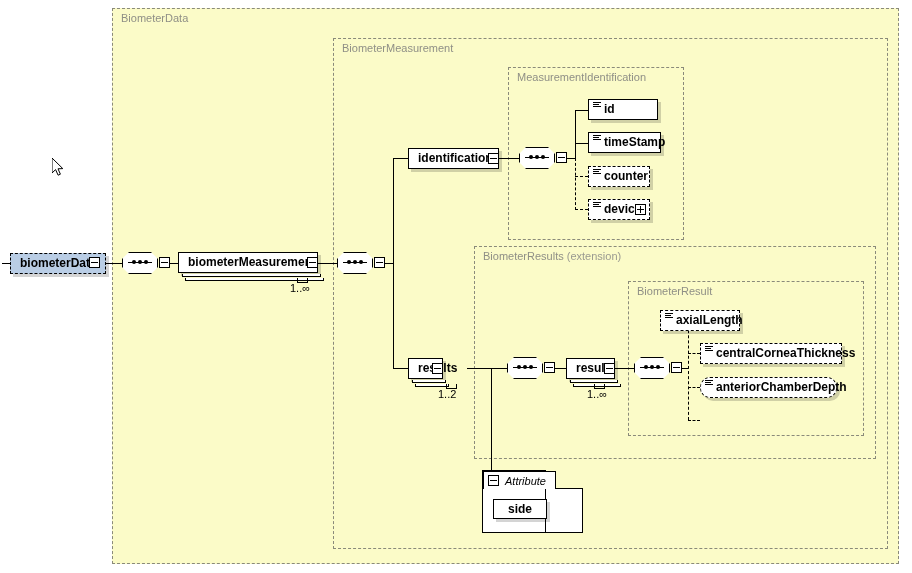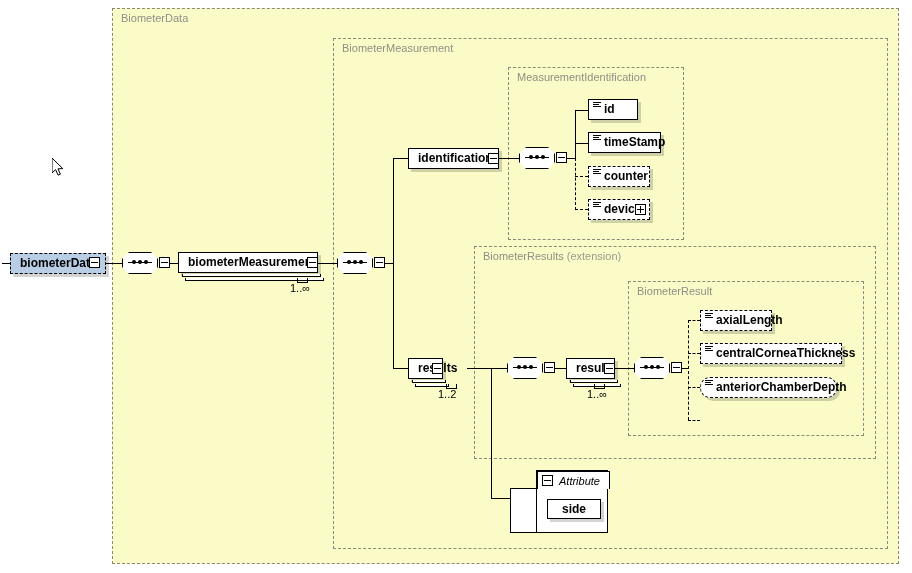--- a/index.html
+++ b/index.html
@@ -263,21 +263,21 @@
   <div class="seq" style="left:519px;top:147px;">
     <div class="shadow"></div>
     <div class="oct"></div>
     <div class="bar"></div>
     <div class="dot d1"></div>
     <div class="dot d2"></div>
     <div class="dot d3"></div>
     <span class="pm"></span>
   </div>
 
-  <div class="node" style="left:588px;top:99px;width:50px;">
+  <div class="node" style="left:588px;top:99px;width:70px;">
     <span class="tglyph">
         <i></i>
         <i></i>
         <i></i>
       </span>
     <span class="nlabel">id</span>
   </div>
 
   <div class="node" style="left:588px;top:132px;width:73px;">
     <span class="tglyph">
@@ -334,21 +334,21 @@
   <div class="seq" style="left:634px;top:357px;">
     <div class="shadow"></div>
     <div class="oct"></div>
     <div class="bar"></div>
     <div class="dot d1"></div>
     <div class="dot d2"></div>
     <div class="dot d3"></div>
     <span class="pm"></span>
   </div>
 
-  <div class="node optional" style="left:700px;top:310px;width:72px;">
+  <div class="node optional" style="left:660px;top:310px;width:80px;">
     <span class="tglyph">
         <i></i>
         <i></i>
         <i></i>
       </span>
     <span class="nlabel">axialLength</span>
   </div>
   <div class="node optional" style="left:700px;top:343px;width:142px;padding-left:26px;">
     <span class="tglyph">
         <i></i>
@@ -361,21 +361,21 @@
     <span class="tglyph">
         <i></i>
         <i></i>
         <i></i>
       </span>
     <span class="nlabel">anteriorChamberDepth</span>
   </div>
 
   <div class="attrpanel" style="left:510px;top:488px;width:73px;height:45px;">
   </div>
-  <div class="attrpanel" style="left:536px;top:470px;width:72px;height:63px;padding-left:22px;">
+  <div class="attrpanel" style="left:482px;top:470px;width:64px;height:63px;padding-left:22px;">
     <div class="atitle" style="width:73px;">
       <span class="pm"></span>
       <span>Attribute</span>
     </div>
     <div class="aitem" style="left:10px;top:28px;width:54px;">
       <span>side</span>
     </div>
   </div>
 
   <div class="cursor" style="left:52px;top:158px;">

